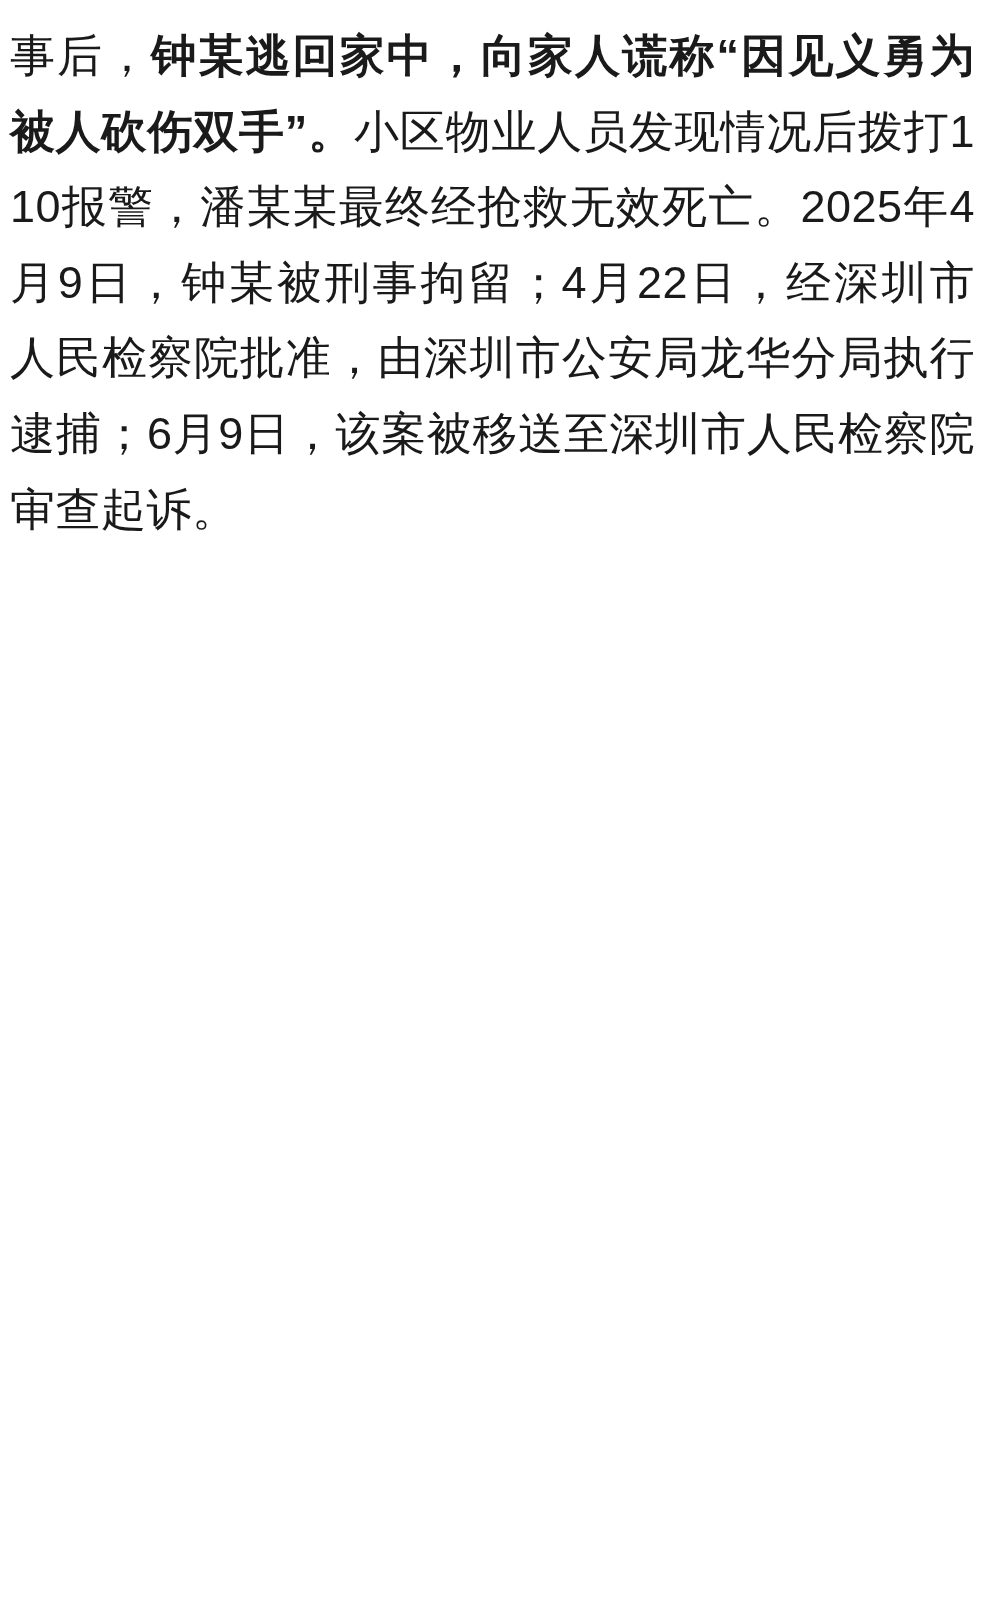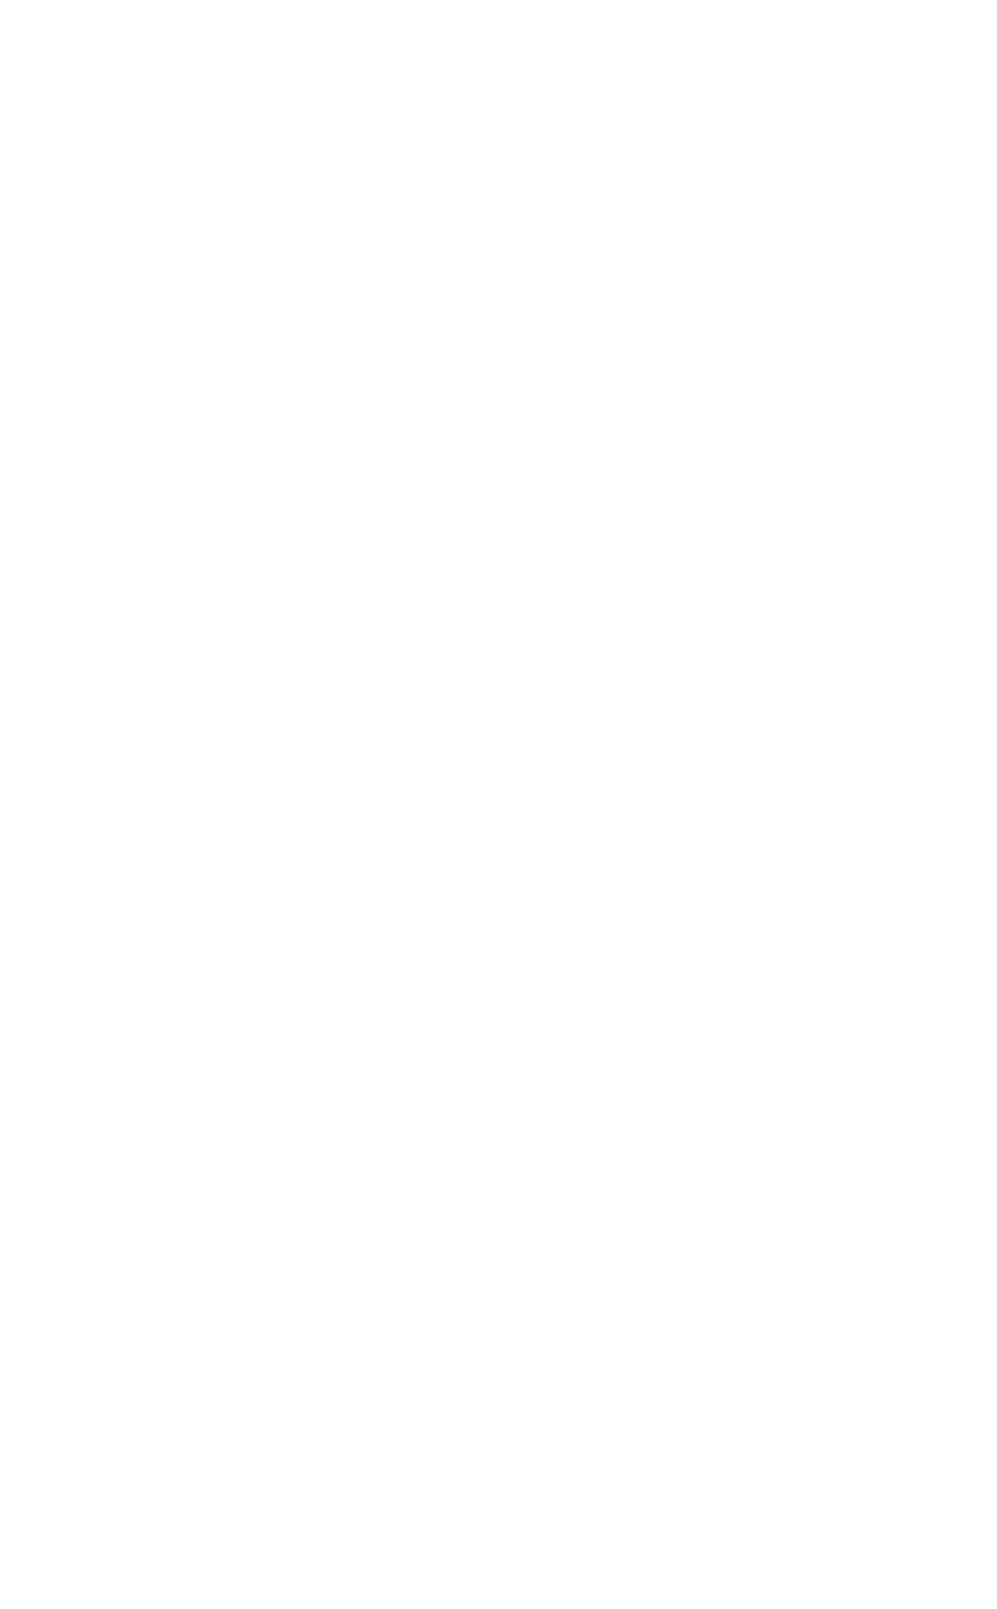--- a/index.html
+++ b/index.html
@@ -34,13 +34,16 @@
     font-weight: 700;
   }
   .n {
     font-weight: 400;
   }
 </style>
 </head>
 <body>
 
 <div class="article">
+  <p class="para">
+    <span class="n">事后，</span><span class="b">钟某逃回家中，向家人谎称“因见义勇为被人砍伤双手”。</span><span class="n">小区物业人员发现情况后拨打110报警，潘某某最终经抢救无效死亡。2025年4月9日，钟某被刑事拘留；4月22日，经深圳市人民检察院批准，由深圳市公安局龙华分局执行逮捕；6月9日，该案被移送至深圳市人民检察院审查起诉。</span>
+  </p>
 </div>
 
 </body></html>

